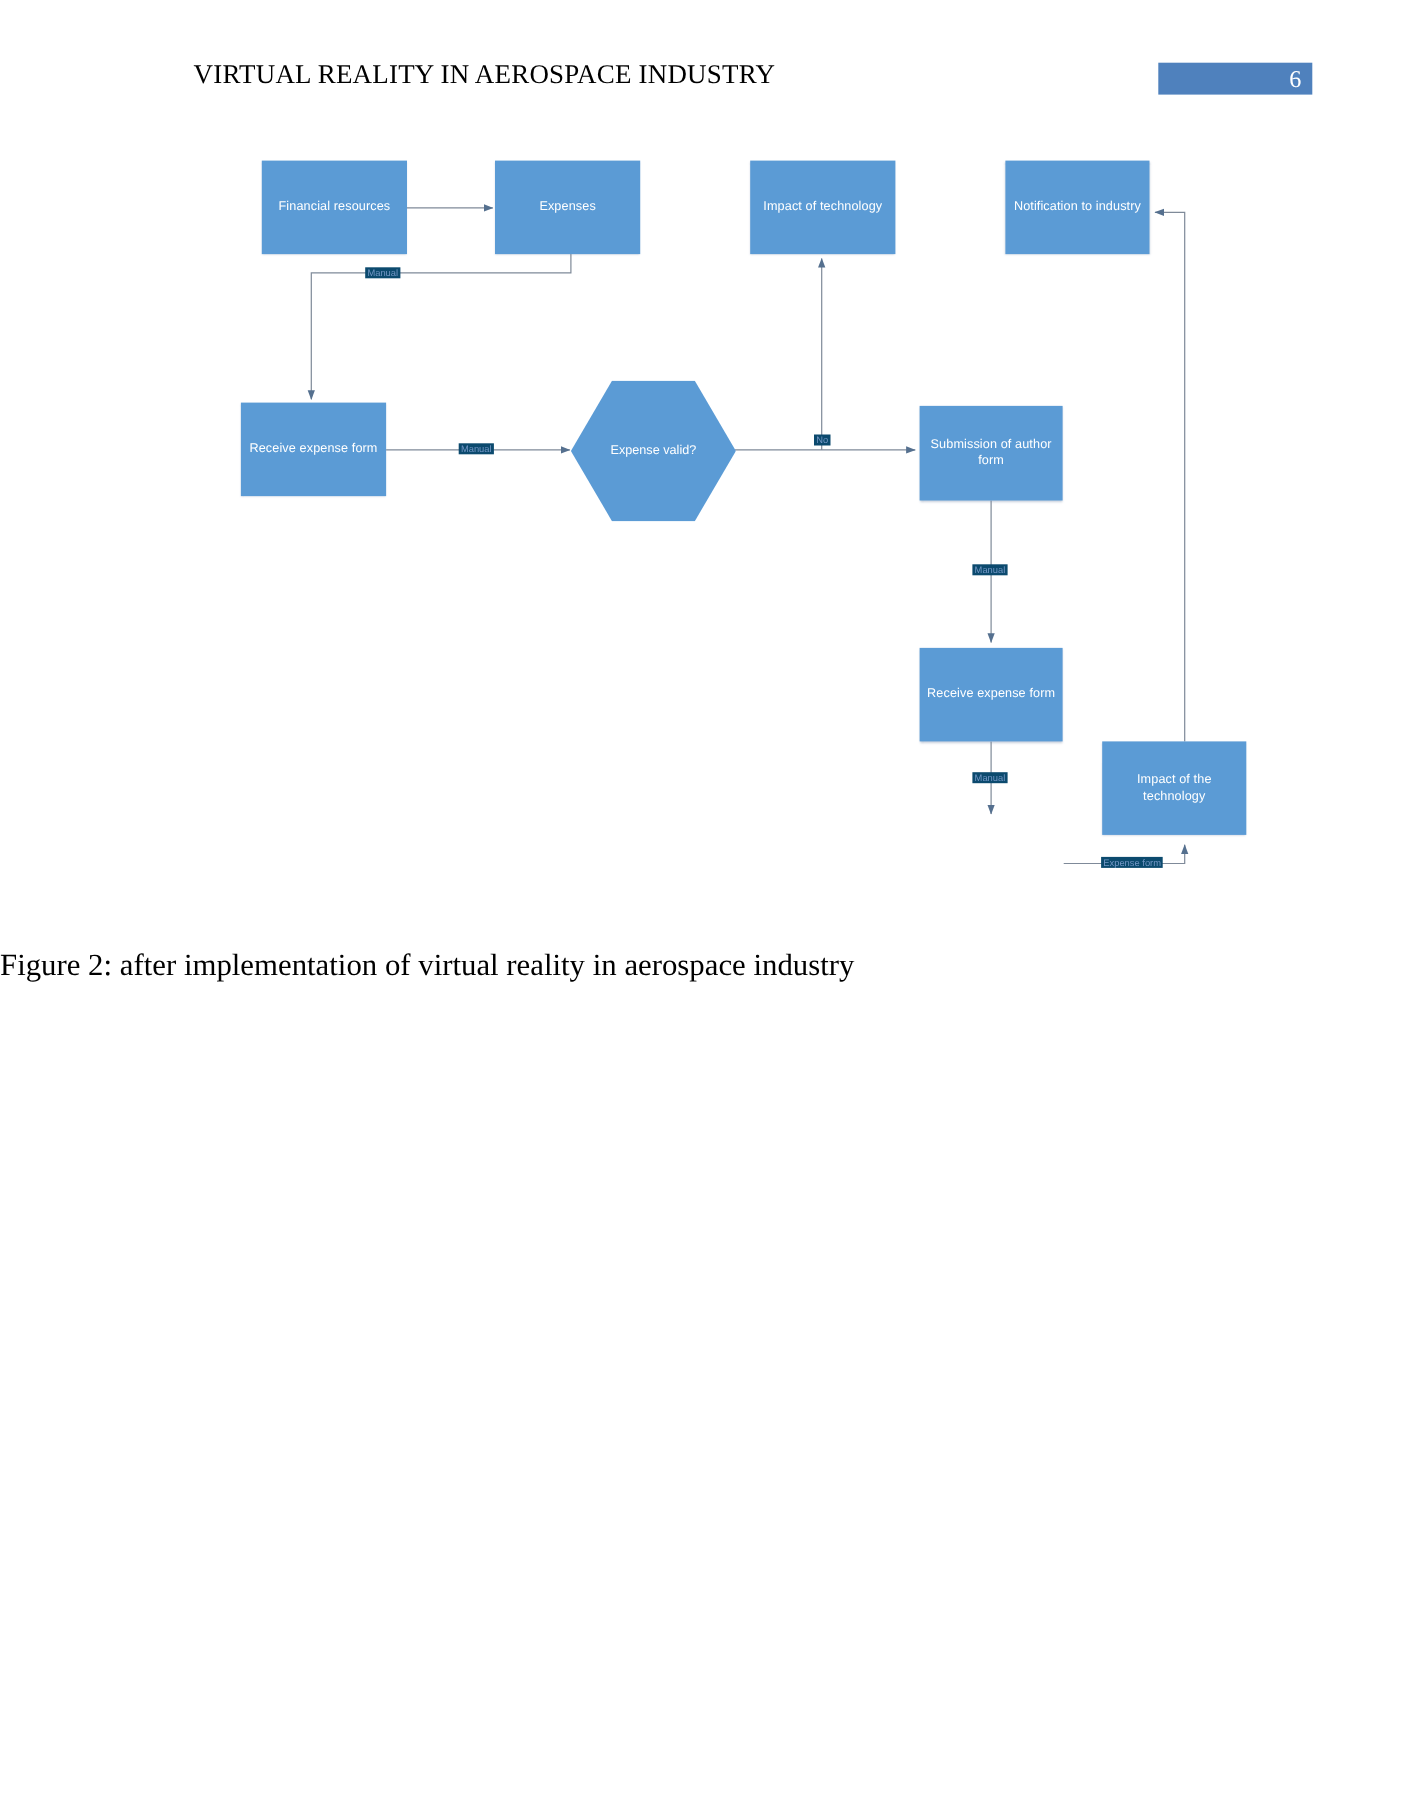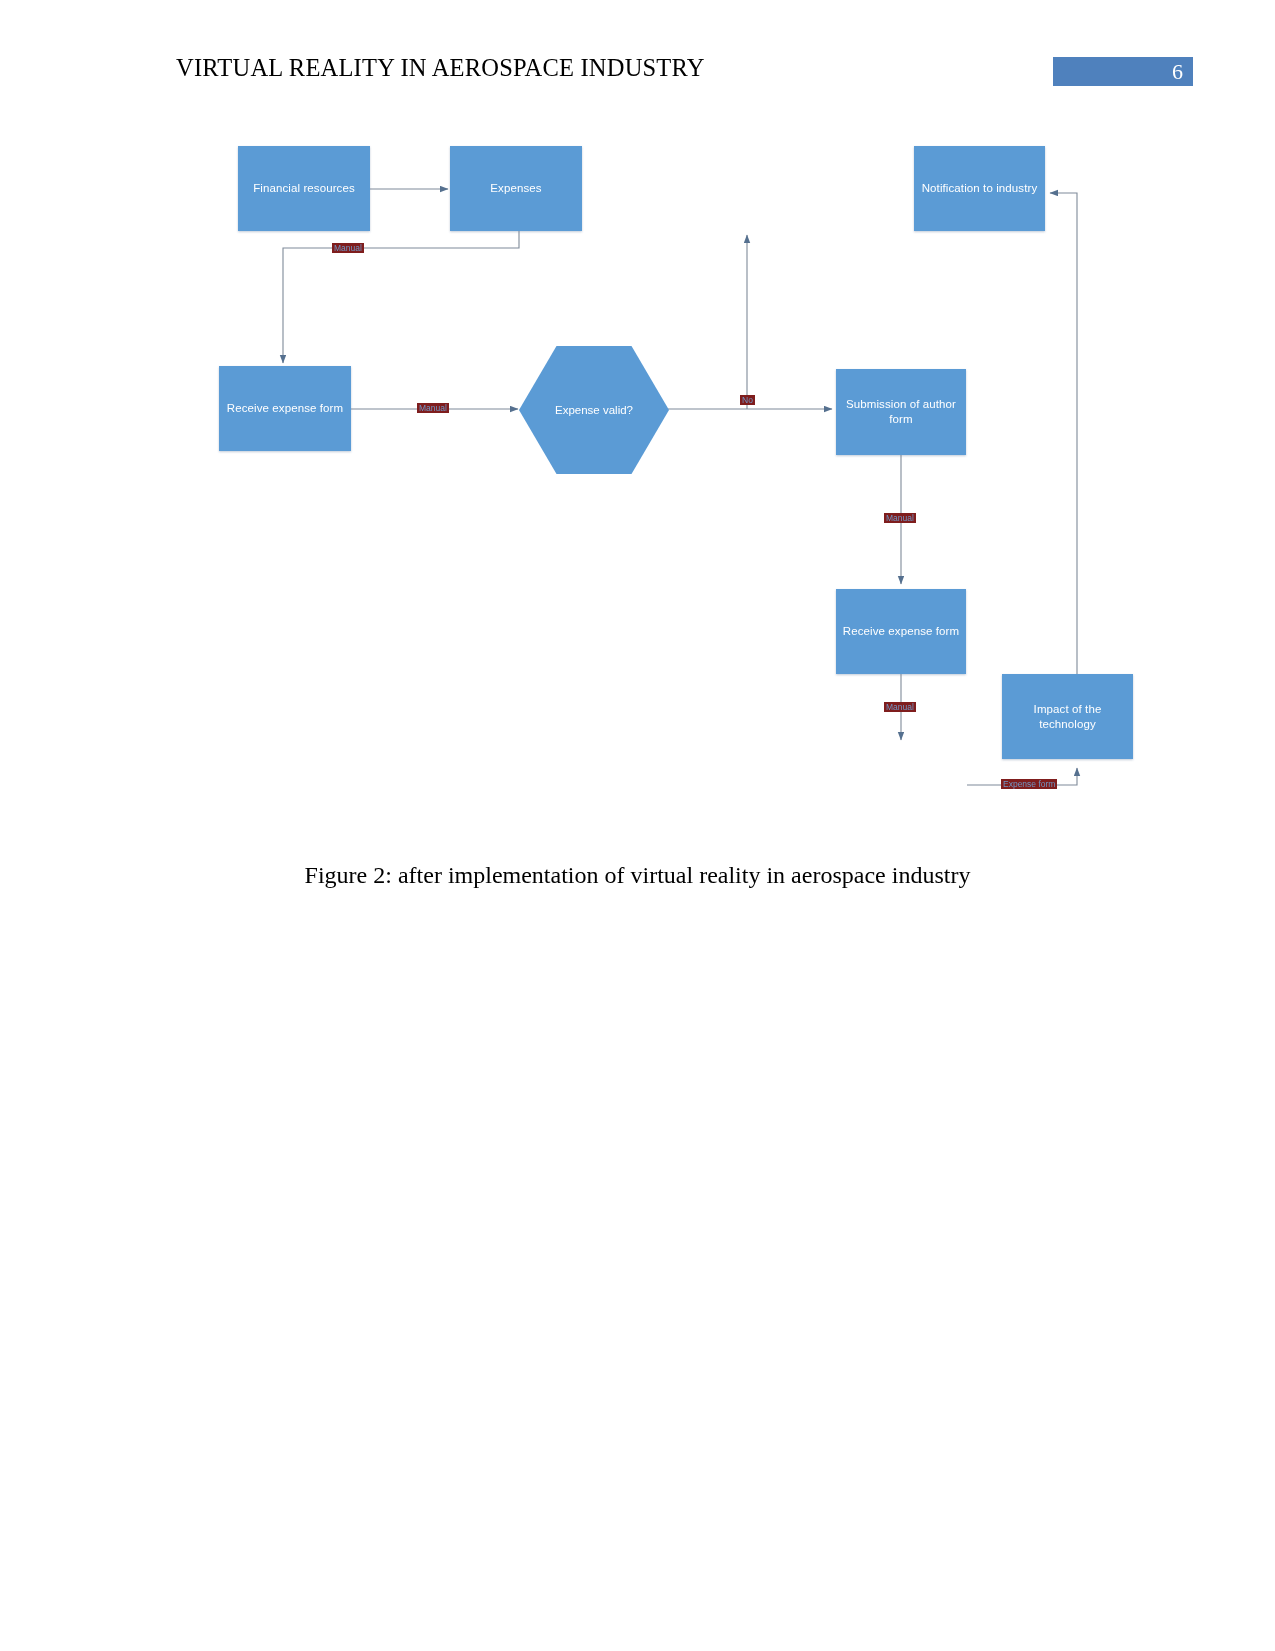--- a/index.html
+++ b/index.html
@@ -106,31 +106,30 @@
   .hexnode .node-label {
     position: relative;
     z-index: 2;
     text-align: center;
   }
   .edge-label {
     position: absolute;
     font-family: "Liberation Sans", sans-serif;
     font-size: 8.5px;
     color: #7296c4;
-    background: #7f1d1d;
+    background: #0c4a6e;
     padding: 0 2px;
     white-space: nowrap;
   }
   
   .caption {
     position: absolute;
     width: 1275px;
-    text-align: center;
-    font-family: "Liberation Serif", serif;
-    font-size: 24px;
+    font-family: "Liberation Serif", serif;
+    font-size: 28px;
     color: #000000;
   }
   .caption-main { top: 862px; }
   .caption-source { top: 916px; }
 </style>
 </head>
 <body>
 
 <div class="page">
 
@@ -172,20 +171,23 @@
     </svg>
 
     <div class="node" style="left:219px; top:146px; width:132px; height:85px;margin-left:19px;">
       <span class="node-label">Financial resources</span>
     </div>
 
     <div class="node" style="left:450px; top:146px; width:132px; height:85px;">
       <span class="node-label">Expenses</span>
     </div>
 
+    <div class="node" style="left:682px; top:146px; width:132px; height:85px;">
+      <span class="node-label">Impact of technology</span>
+    </div>
 
     <div class="node" style="left:914px; top:146px; width:131px; height:85px;">
       <span class="node-label">Notification to industry</span>
     </div>
 
     <div class="node" style="left:219px; top:366px; width:132px; height:85px;">
       <span class="node-label">Receive expense form</span>
     </div>
 
     <div class="hexnode" style="left:519px; top:346px; width:150px; height:128px;">

